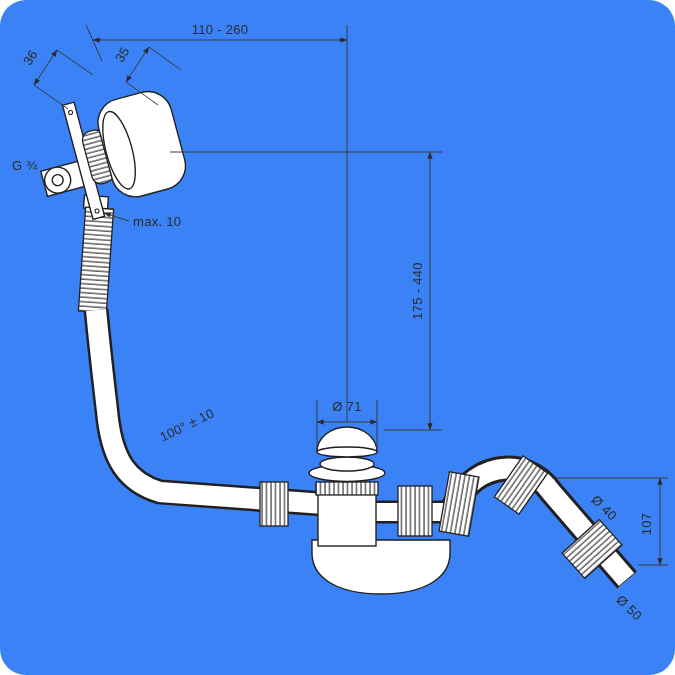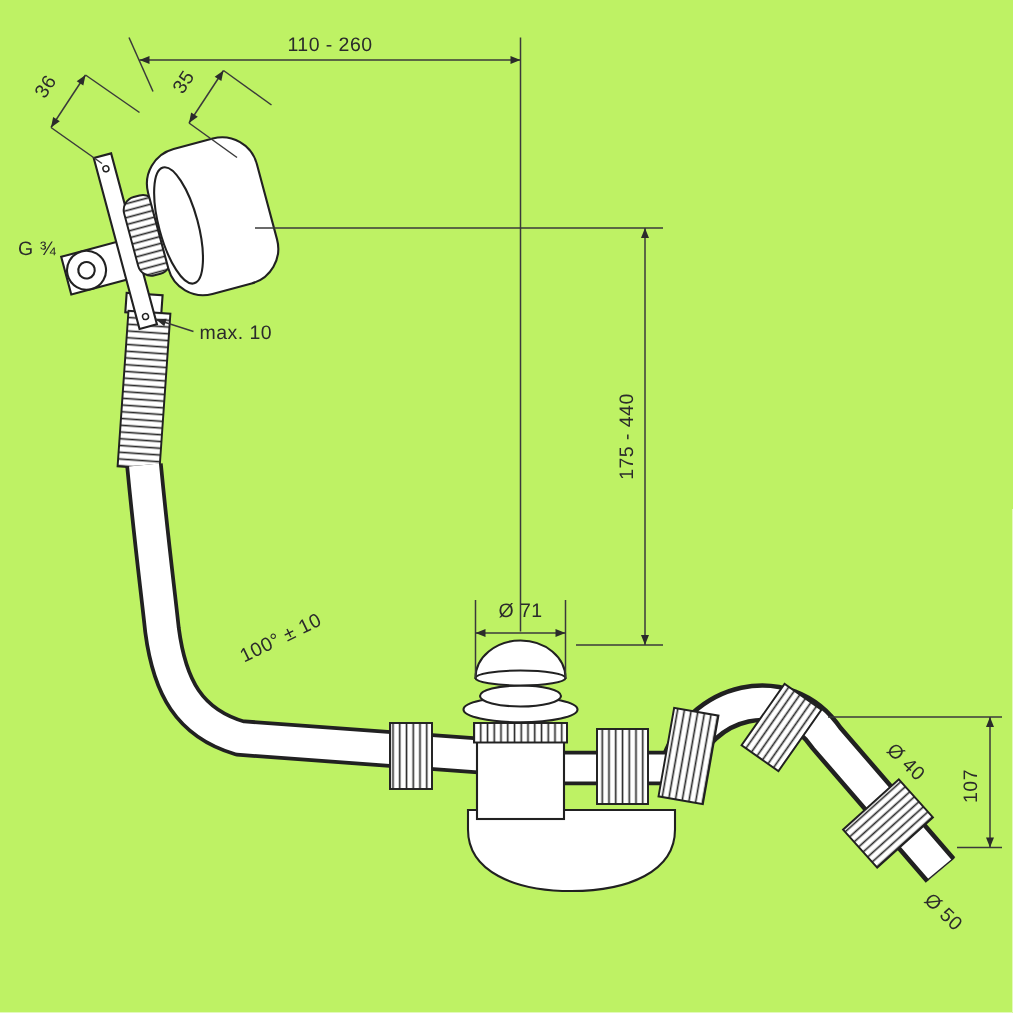--- a/index.html
+++ b/index.html
@@ -1,17 +1,17 @@
 <!DOCTYPE html>
 <html><head>
 <meta charset="utf-8">
 <style>
   html,body{margin:0;padding:0;background:#ffffff;}
-  .stage{width:675px;height:675px;position:relative;background:#bef264;
-         font-family:"Liberation Sans",sans-serif;overflow:hidden;}
+  .stage{width:675px;height:675px;position:relative;background:#3b82f6;
+         font-family:"Liberation Sans",sans-serif;overflow:hidden;border-radius:26px;}
   svg{display:block;}
   .outline{fill:#ffffff;stroke:#212121;stroke-width:1.4;}
   .thin{stroke:#212121;stroke-width:1;fill:none;}
   .dim{stroke:#3a3a3a;stroke-width:1;fill:none;}
   .pipe-outer{fill:none;stroke:#212121;}
   .pipe-inner{fill:none;stroke:#ffffff;}
   .striped{fill:url(#vstripes);stroke:#212121;stroke-width:1.3;}
   .hstriped{fill:url(#hstripes);stroke:#212121;stroke-width:1.3;}
   .dim-text{font-size:13px;fill:#2b2b2b;letter-spacing:0.3px;}
 </style>

